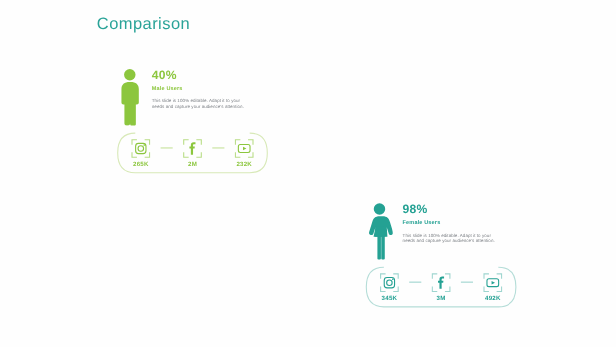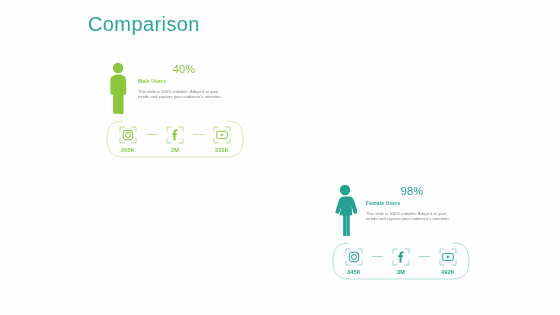--- a/index.html
+++ b/index.html
@@ -8,43 +8,42 @@
     background:#ffffff;
     font-family:"Liberation Sans", sans-serif;
     overflow:hidden;
     position:relative;
   }
   .slide{position:absolute;inset:0;background:#fefefe;}
 
   
   .title{
     position:absolute;left:88px;top:13px;
-    font-size:20px;
+    font-size:15px;
     letter-spacing:.4px;
     color:#2aa398;
     font-weight:400;
     white-space:nowrap;
   }
 
   
   .group{position:absolute;}
 
   .row-top{display:flex;align-items:flex-start;}
 
   .figure{flex:0 0 auto;}
   .figure svg{display:block;}
 
   .textcol{margin-left:9px;padding-top:1px;}
 
   .pct{
     font-size:11px;
-    font-weight:400;
+    font-weight:700;
     line-height:12px;
     letter-spacing:.2px;
-    text-align:center;
   }
   .sublabel{
     font-size:5.0px;
     font-weight:700;
     line-height:7px;
     margin-top:2.5px;
     letter-spacing:.15px;
   }
   .body{
     font-size:4.1px;

